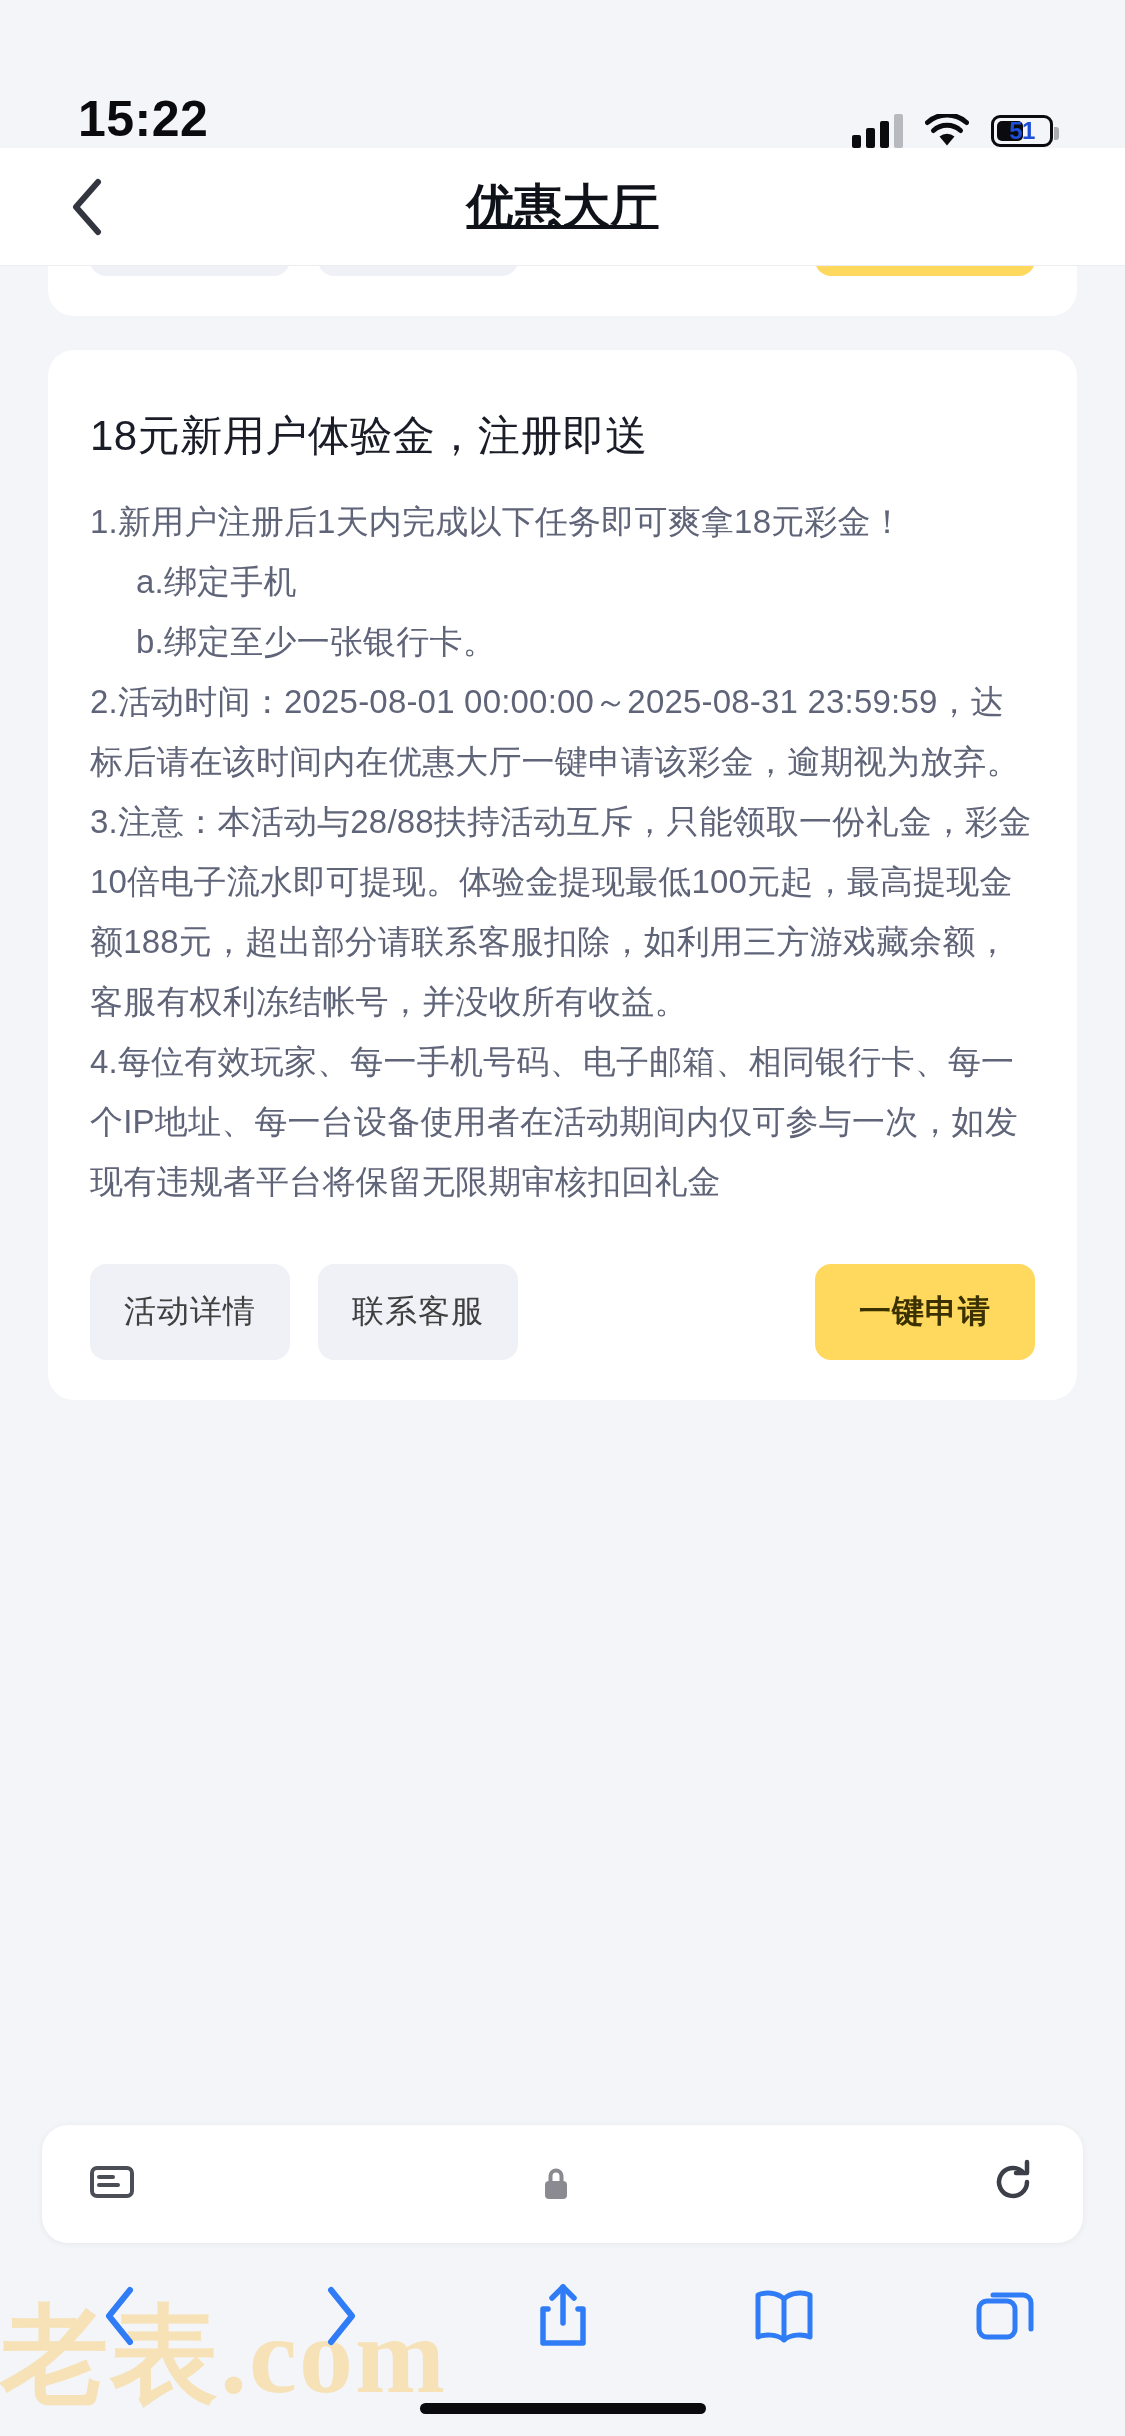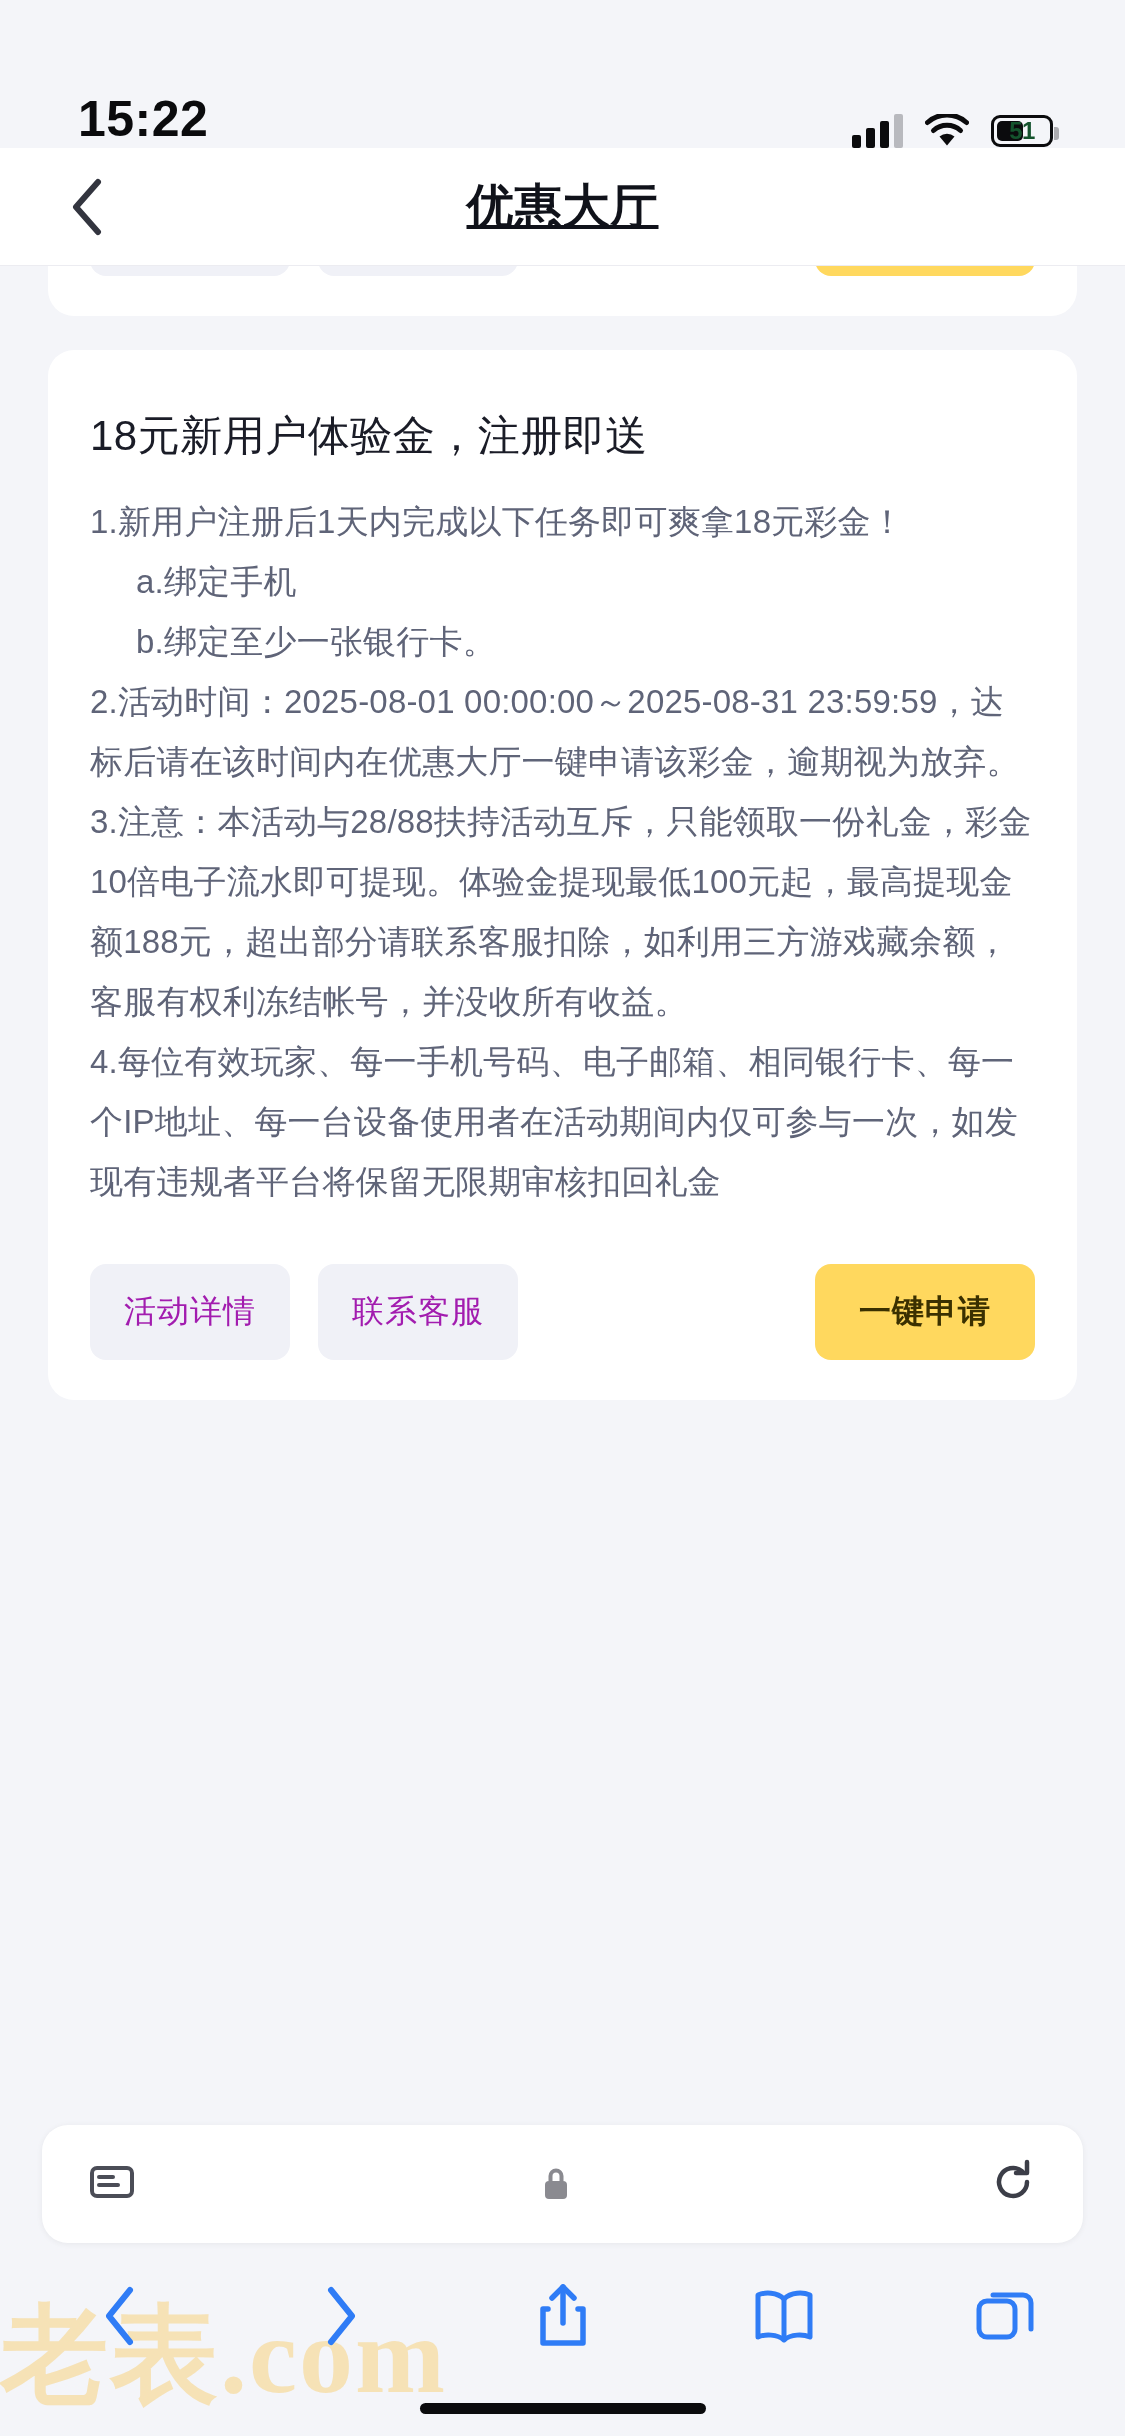--- a/index.html
+++ b/index.html
@@ -77,21 +77,21 @@
   .battery .fill {
     background: #0b0b0d;
     height: 20px;
     border-radius: 5px;
     width: 52%;
   }
   .battery .pct {
     position: absolute;
     left: 0; right: 0; top: 0; bottom: 0;
     display: flex; align-items: center; justify-content: center;
-    font-size: 24px; font-weight: 700; color: #14532d;
+    font-size: 24px; font-weight: 700; color: #1d4ed8;
     letter-spacing: -0.5px;
   }
 
   
   .navbar {
     flex: 0 0 118px;
     background: #ffffff;
     display: flex;
     align-items: center;
     position: relative;
@@ -158,21 +158,21 @@
     position: relative;
   }
   .btn {
     font-size: 32px;
     border-radius: 16px;
     padding: 26px 34px;
     letter-spacing: 1px;
   }
   .btn-secondary {
     background: #f0f1f7;
-    color: #a21caf;
+    color: #404040;
     margin-right: 28px;
   }
   .btn-primary {
     background: #ffd85e;
     color: #3a3000;
     font-weight: 700;
     margin-left: auto;
     padding: 26px 44px;
   }
 

